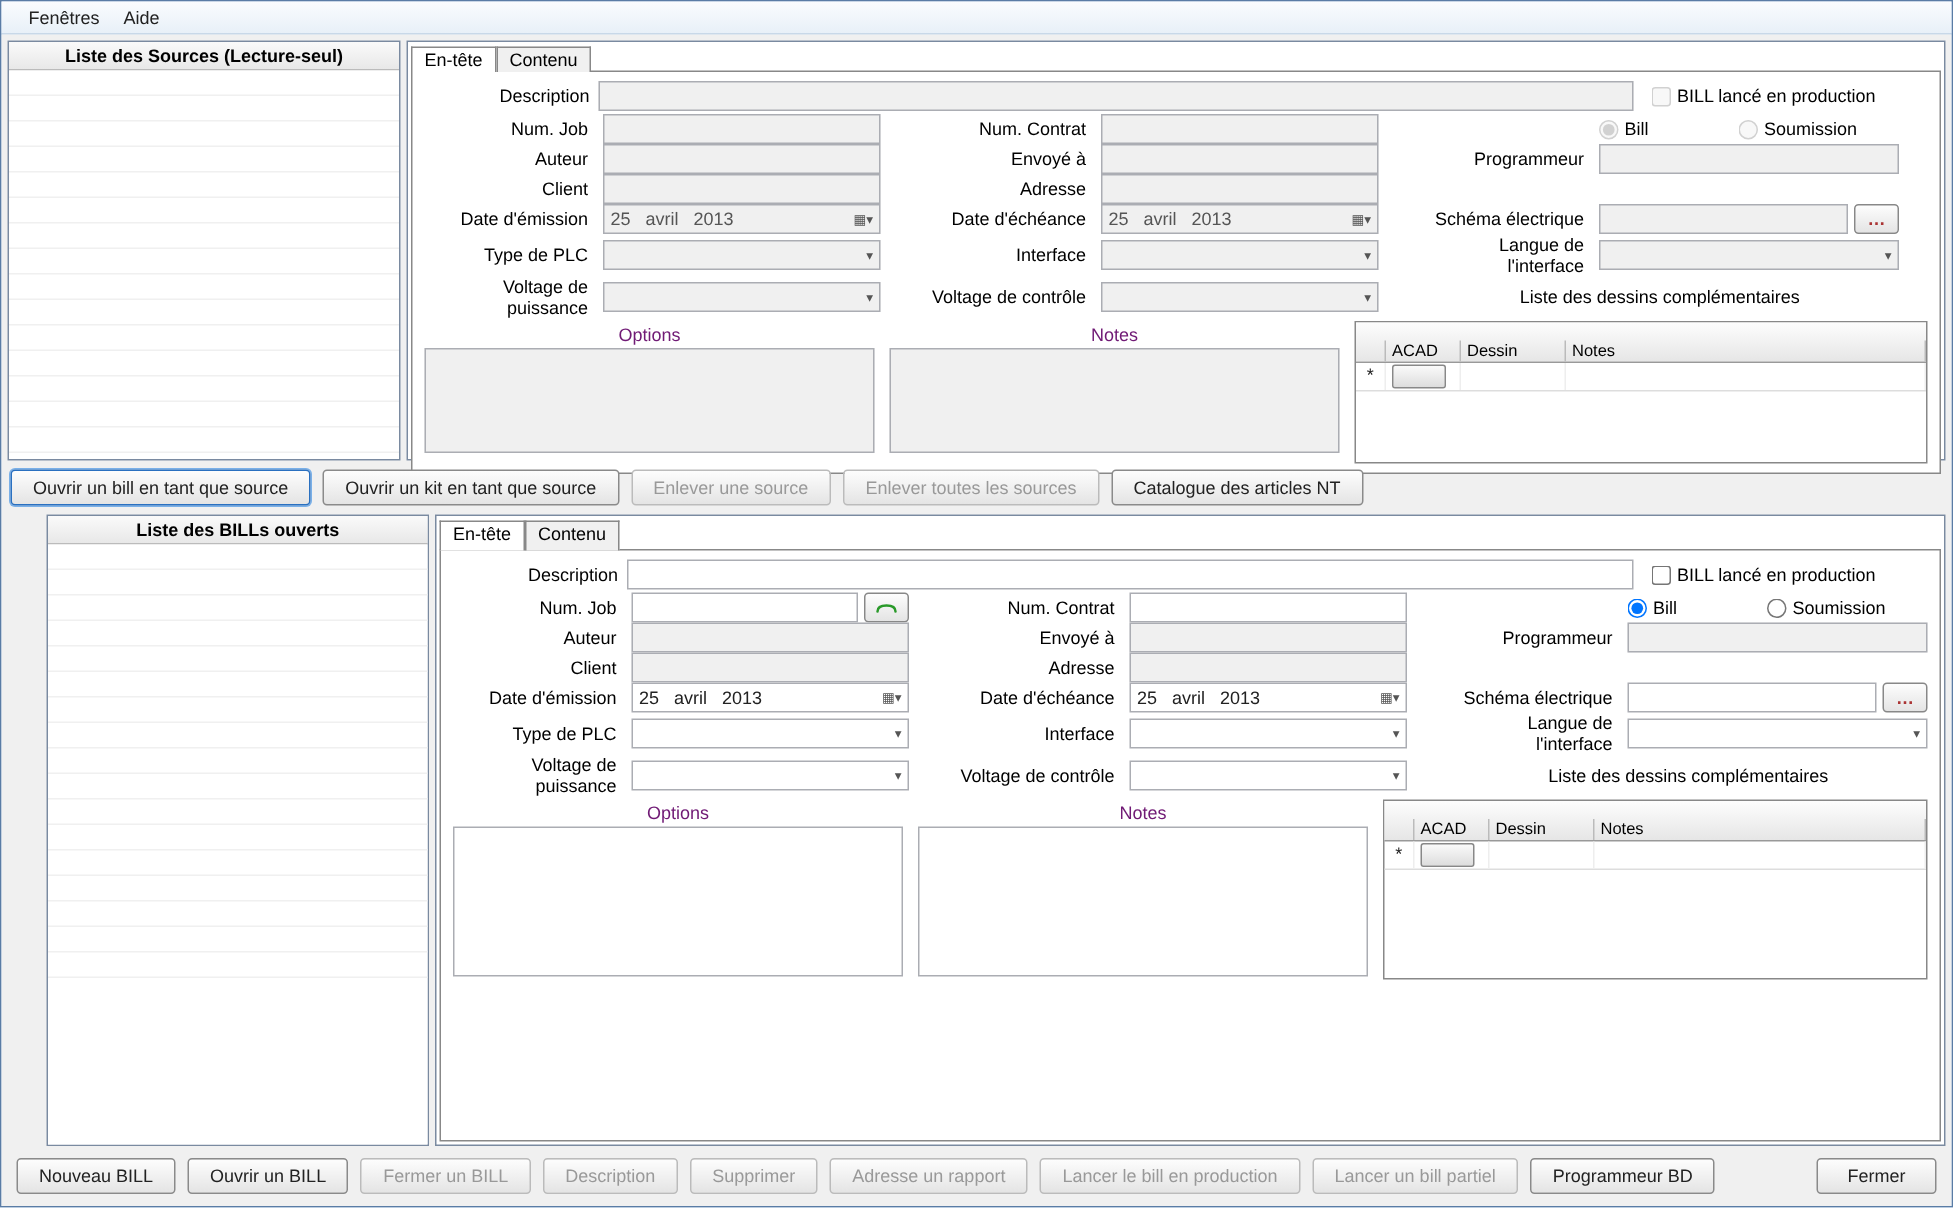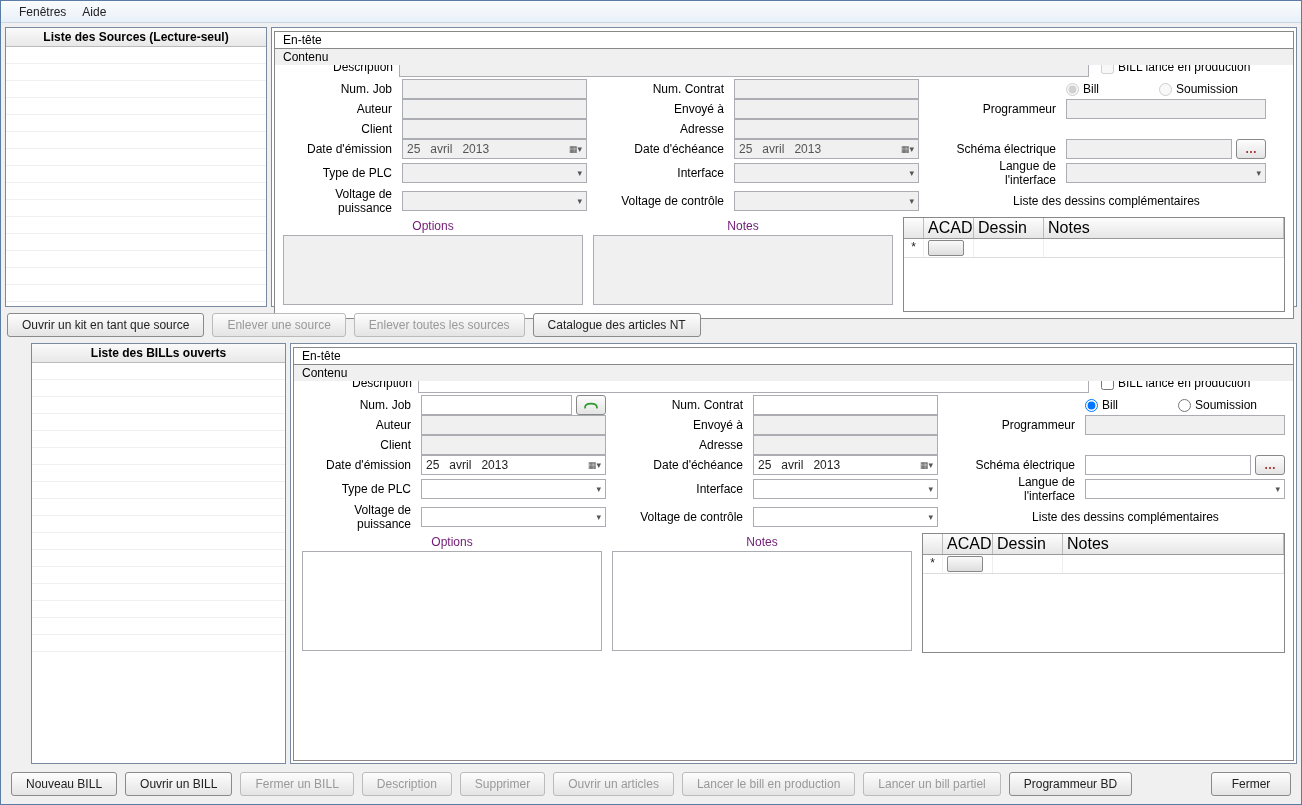--- a/index.html
+++ b/index.html
@@ -27,21 +27,21 @@
 
 .panel { background: #fff; border: 1px solid #7a8aa0; }
 .side-panel { width: 262px; display: flex; flex-direction: column; }
 .side-header { background: linear-gradient(#fafafa,#e8e8e8); border-bottom: 1px solid #bbb; text-align: center; font-weight: bold; padding: 2px 0; }
 .side-list { flex: 1; background: #fff; }
 .side-list .row { height: 17px; border-bottom: 1px solid #f0f0f0; }
 
 .main-panel { flex: 1; padding: 2px; display: flex; flex-direction: column; }
 
 
-.tabs { display: flex; height: 20px; flex-direction: column; }
+.tabs { display: flex; height: 20px; }
 .tab { border: 1px solid #888; border-bottom: none; padding: 1px 8px; background: #f0f0f0; margin-right: 0px; position: relative; top: 1px;}
 .tab.active { background: #fff; z-index: 2;}
 .tab-body { border: 1px solid #888; flex: 1; background: #fff; padding: 6px 8px; }
 .grid-fields { display: grid; grid-template-columns: 115px 185px 20px 115px 185px 20px 115px 200px; gap: 0px 4px; align-items: center;}
 .grid-fields .lbl { text-align: right; padding-right: 6px; }
 
 input[type=text], .txt, .sel, .date {
   height: 20px; border: 1px solid #abadb3; background: #fff; padding: 1px 4px; width: 100%; color:#222;
 }
 .ro { background: #f0f0f0; color:#555;}
@@ -56,21 +56,21 @@
 .rad input { width: 13px; height: 13px;}
 
 .big-text { height: 70px; border: 1px solid #abadb3; background: #f0f0f0; }
 .big-text.ed { background: #fff; height: 100px;}
 
 .section-label { text-align: center; font-size: 12px; color: #701a75; margin: 2px 0;}
 
 
 .minigrid { border: 1px solid #888; height: 95px; background: #fff; }
 .minigrid .hdr { display: flex; background: linear-gradient(#fdfdfd,#e6e6e6); border-bottom: 1px solid #999; }
-.minigrid .hdr div { border-right: 1px solid #bbb; padding: 1px 4px; font-size: 16px;}
+.minigrid .hdr div { border-right: 1px solid #bbb; padding: 1px 4px; font-size: 11px; margin-top: 12px;}
 .minigrid .r { display: flex; border-bottom: 1px solid #ddd; }
 .minigrid .r div { border-right: 1px solid #eee; padding: 1px 4px; height: 18px;}
 .star { width: 20px; text-align: center; color:#222;}
 .acadbtn { display:inline-block; width:36px; height:16px; background:linear-gradient(#fafafa,#ddd); border:1px solid #888; border-radius:2px;}
 
 
 .btn-row { display: flex; gap: 8px; padding: 2px 2px; }
 .btn { height: 24px; padding: 0 14px; background: linear-gradient(#fdfdfd,#e4e4e4); border: 1px solid #8a8a8a; border-radius: 3px; color: #222; display: inline-flex; align-items:center; justify-content:center;}
 .btn.disabled { color: #999; border-color:#bbb;}
 .btn.highlight { border-color:#2a70c0; box-shadow: 0 0 0 1px #7ab0e8; }
@@ -236,20 +236,21 @@
                     <div style="flex:1"></div>
                   </div>
               </div>
             </div>
           </div>
         </div>
       </div>
     </div>
 
     <div class="btn-row">
+      <div class="btn highlight">Ouvrir un bill en tant que source</div>
       <div class="btn">Ouvrir un kit en tant que source</div>
       <div class="btn disabled">Enlever une source</div>
       <div class="btn disabled">Enlever toutes les sources</div>
       <div class="btn">Catalogue des articles NT</div>
     </div>
 
     <div class="half bottom-half">
       <div class="panel side-panel">
         <div class="side-header">Liste des BILLs ouverts</div>
         <div class="side-list">
@@ -399,21 +400,21 @@
         </div>
       </div>
     </div>
 
     <div class="footer-row">
       <div class="btn">Nouveau BILL</div>
       <div class="btn">Ouvrir un BILL</div>
       <div class="btn disabled">Fermer un BILL</div>
       <div class="btn disabled">Description</div>
       <div class="btn disabled">Supprimer</div>
-      <div class="btn disabled">Ouvrir un articles</div>
+      <div class="btn disabled">Adresse un rapport</div>
       <div class="btn disabled">Lancer le bill en production</div>
       <div class="btn disabled">Lancer un bill partiel</div>
       <div class="btn">Programmeur BD</div>
       <div class="spacer"></div>
       <div class="btn" style="width:80px;">Fermer</div>
     </div>
 
   </div>
 </div>
 

